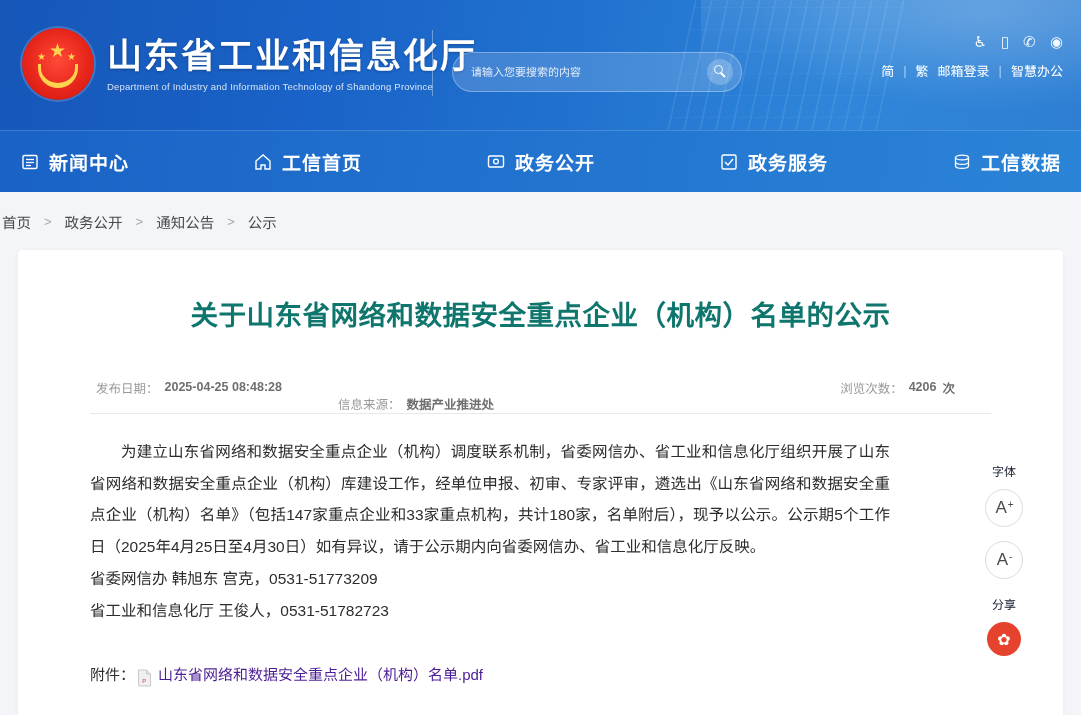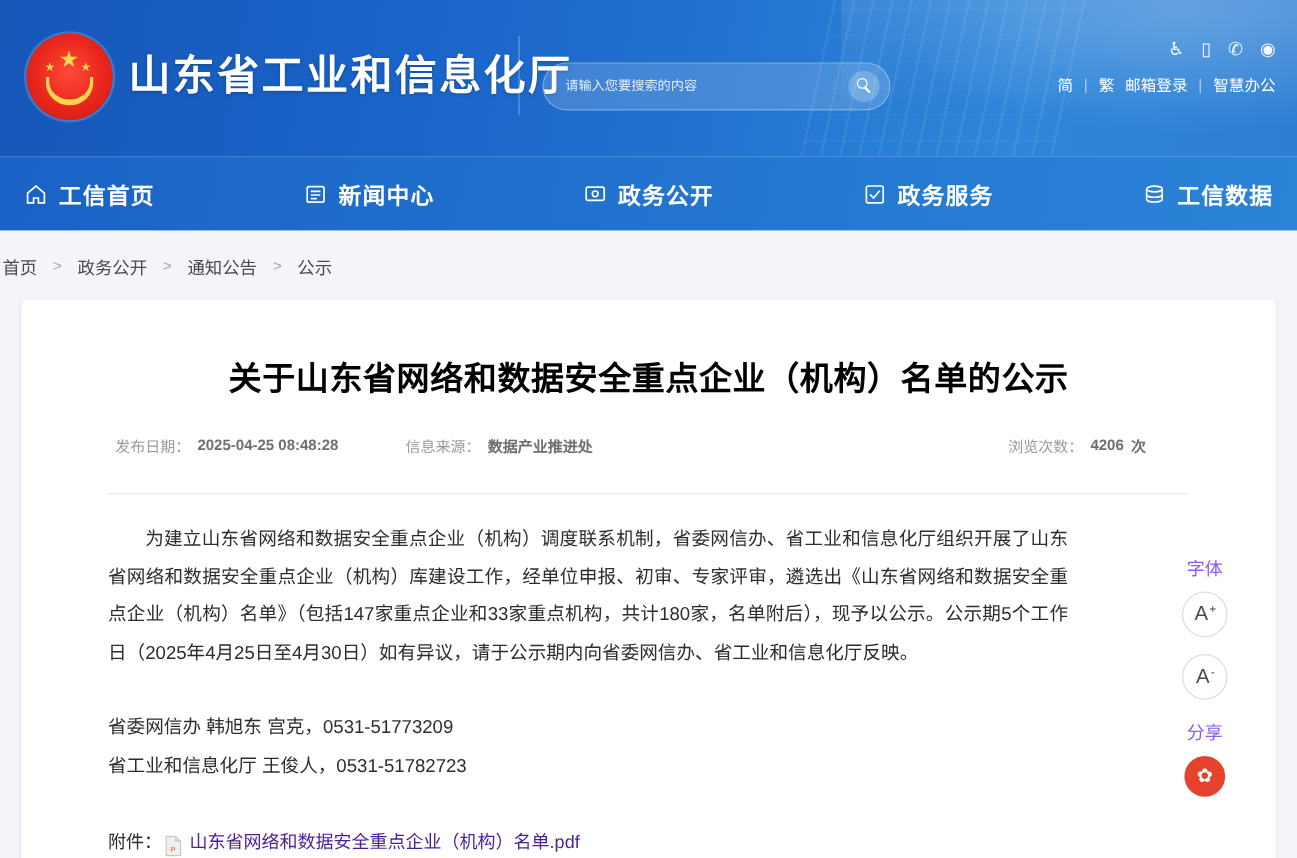--- a/index.html
+++ b/index.html
@@ -219,51 +219,51 @@
     width: 1045px;
     min-height: 460px;
     background: #ffffff;
     border-radius: 4px;
     box-shadow: 0 1px 5px rgba(0,0,0,0.05);
     padding: 46px 72px 30px 72px;
   }
   .doc-title {
     font-size: 27.5px;
     font-weight: bold;
-    color: #000000;
+    color: #0f766e;
     text-align: center;
     line-height: 1.45;
     letter-spacing: 0.5px;
   }
   .meta {
     display: flex;
     align-items: center;
     margin-top: 26px;
     font-size: 12.5px;
     color: #8b8b8b;
-    padding-bottom: 30px;
+    padding-bottom: 0;
     border-bottom: 1px solid #e9e9e9;
   }
   .meta .m-label { color: #9a9a9a; }
   .meta .m-val { color: #6f6f6f; margin-left: 6px; font-weight: bold; }
   .meta .grp { display: flex; align-items: center; }
   .meta .grp.g1 { margin-left: 6px; }
-  .meta .grp.g2 { margin-left: 56px; }
+  .meta .grp.g2 { margin-left: 56px; margin-top: 32px; }
   .meta .grp.g3 { margin-left: auto; margin-right: 36px; }
 
   .body-text {
     margin-top: 22px;
     font-size: 15.5px;
     color: #2d2d2d;
     line-height: 2.05;
     text-align: justify;
     max-width: 800px;
   }
   .body-text p { text-indent: 2em; }
-  .contacts { margin-top: 30px; }
+  .contacts { }
   .contacts p { text-indent: 0; }
   .attach {
     margin-top: 34px;
     display: flex;
     align-items: center;
     font-size: 15px;
     color: #2d2d2d;
   }
   .pdf-ico {
     display: inline-block;
@@ -276,22 +276,22 @@
 
   
   .tools {
     position: absolute;
     right: 24px;
     top: 212px;
     width: 70px;
     text-align: center;
   }
   .tools .t-label {
-    font-size: 15px;
-    color: #8b5cf6;
+    font-size: 12px;
+    color: #0f172a;
     margin-bottom: 10px;
   }
   .tools .t-btn {
     width: 38px; height: 38px;
     margin: 0 auto 14px auto;
     border-radius: 50%;
     border: 1px solid #dcdcdc;
     color: #4b4b4b;
     font-size: 17px;
     display: flex;
@@ -324,20 +324,21 @@
 
   <div class="logo-wrap">
     <div class="emblem">
       <span class="star s1">★</span>
       <span class="star s2">★</span>
       <span class="star s3">★</span>
       <span class="gear"></span>
     </div>
     <div>
       <div class="site-title">山东省工业和信息化厅</div>
+      <div class="site-sub">Department of Industry and Information Technology of Shandong Province</div>
     </div>
   </div>
 
   <div class="title-divider"></div>
 
   <div class="search-box">
     <input class="search-input" value="" placeholder="请输入您要搜索的内容" style="">
     <button class="search-btn">
       <span class="mag"></span>
     </button>
@@ -358,35 +359,35 @@
       <span class="sep">|</span>
       <span class="lk">智慧办公</span>
     </div>
   </div>
 </div>
 
 <div class="nav">
   <div class="nav-item">
     <span class="nav-ico">
       <svg width="20" height="20" viewBox="0 0 20 20">
-          <path d="M10 3 L3 9 V17 H8 V13 H12 V17 H17 V9 Z" fill="none" stroke="#fff" stroke-width="1.4"></path>
-        </svg>
-    </span>
-    <span>工信首页</span>
-  </div>
-  <div class="nav-item">
-    <span class="nav-ico">
-      <svg width="20" height="20" viewBox="0 0 20 20">
           <rect x="3" y="3.5" width="14" height="13" rx="1.5" fill="none" stroke="#fff" stroke-width="1.4"></rect>
           <line x1="6" y1="7.5" x2="14" y2="7.5" stroke="#fff" stroke-width="1.3"></line>
           <line x1="6" y1="10.5" x2="14" y2="10.5" stroke="#fff" stroke-width="1.3"></line>
           <line x1="6" y1="13.5" x2="11" y2="13.5" stroke="#fff" stroke-width="1.3"></line>
         </svg>
     </span>
     <span>新闻中心</span>
+  </div>
+  <div class="nav-item">
+    <span class="nav-ico">
+      <svg width="20" height="20" viewBox="0 0 20 20">
+          <path d="M10 3 L3 9 V17 H8 V13 H12 V17 H17 V9 Z" fill="none" stroke="#fff" stroke-width="1.4"></path>
+        </svg>
+    </span>
+    <span>工信首页</span>
   </div>
   <div class="nav-item">
     <span class="nav-ico">
       <svg width="20" height="20" viewBox="0 0 20 20">
           <rect x="2.5" y="4" width="15" height="11" rx="1.5" fill="none" stroke="#fff" stroke-width="1.4"></rect>
           <circle cx="10" cy="9.5" r="2.4" fill="none" stroke="#fff" stroke-width="1.3"></circle>
         </svg>
     </span>
     <span>政务公开</span>
   </div>

